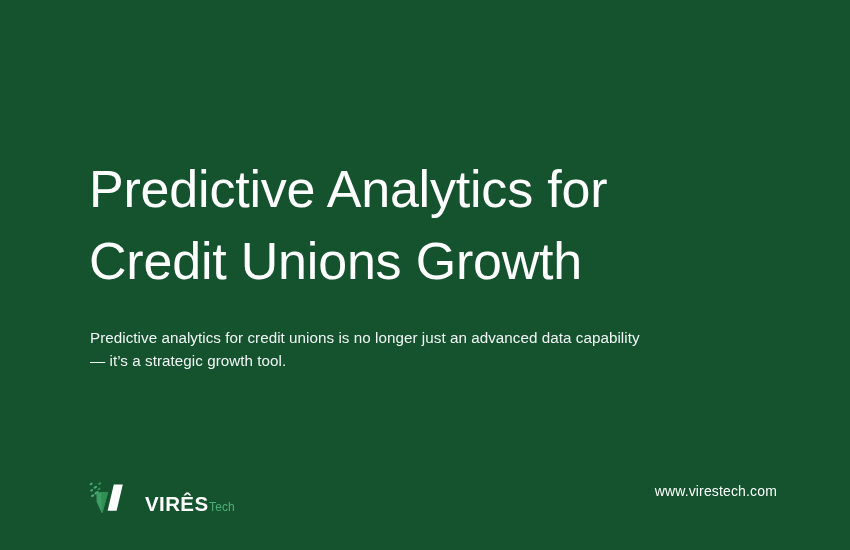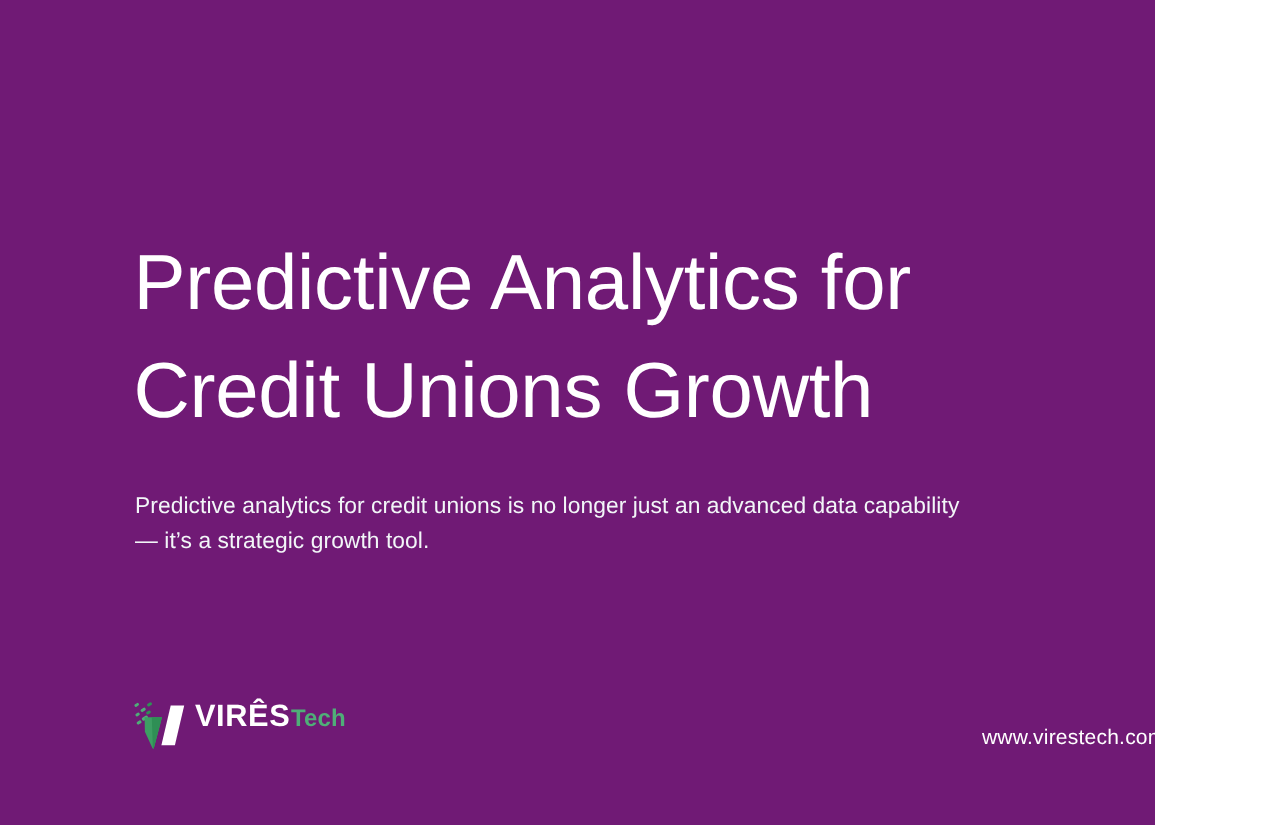--- a/index.html
+++ b/index.html
@@ -9,23 +9,23 @@
   body {
     width: 850px;
     height: 550px;
     overflow: hidden;
     font-family: "Liberation Sans", sans-serif;
     -webkit-font-smoothing: antialiased;
   }
 
   #slide {
     position: relative;
-    width: 770px;
+    width: 850px;
     height: 550px;
-    background: #701a75;
+    background: #14532d;
     box-sizing: border-box;
   }
 
   
   #headline {
     position: absolute;
     left: 89px;
     top: 118px;
     width: 600px;
     color: #ffffff;
@@ -59,22 +59,22 @@
     width: 850px;
     height: 46px;
   }
 
   #logo {
     position: absolute;
     left: 89px;
     top: 0;
     height: 46px;
     display: flex;
-    align-items: flex-start;
-    gap: 5px;
+    align-items: flex-end;
+    gap: 20px;
   }
 
   #logo-mark {
     display: block;
     width: 36px;
     height: 32px;
     flex: 0 0 auto;
   }
 
   #logo-wordmark {
@@ -87,22 +87,22 @@
     color: #ffffff;
     font-family: "Liberation Sans", sans-serif;
     font-size: 20.5px;
     font-weight: 700;
     letter-spacing: 0.4px;
   }
 
   #logo-tech {
     color: #4fae78;
     font-family: "Liberation Sans", sans-serif;
-    font-size: 16px;
-    font-weight: 700;
+    font-size: 12px;
+    font-weight: 400;
     letter-spacing: 0.1px;
     margin-left: 0.5px;
   }
 
   #site-url {
     position: absolute;
     right: 73px;
     top: 0;
     height: 46px;
     display: flex;

